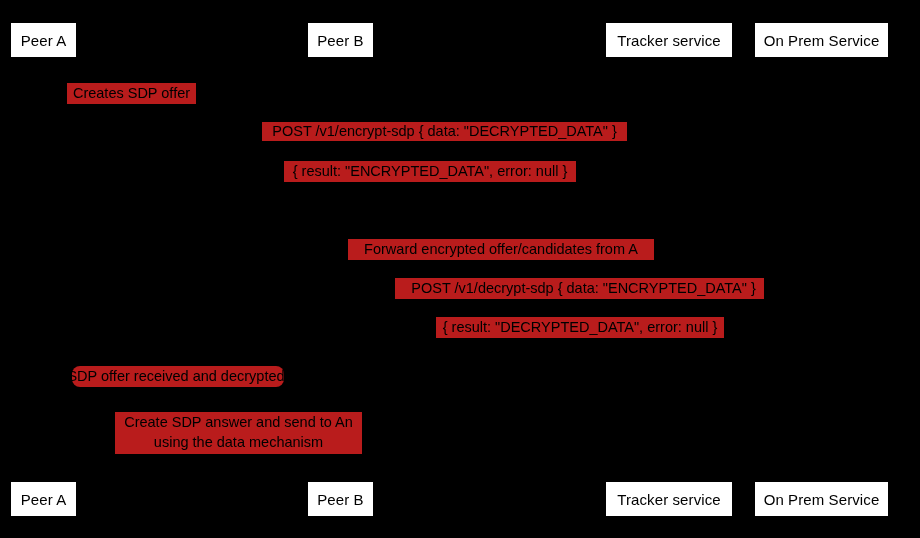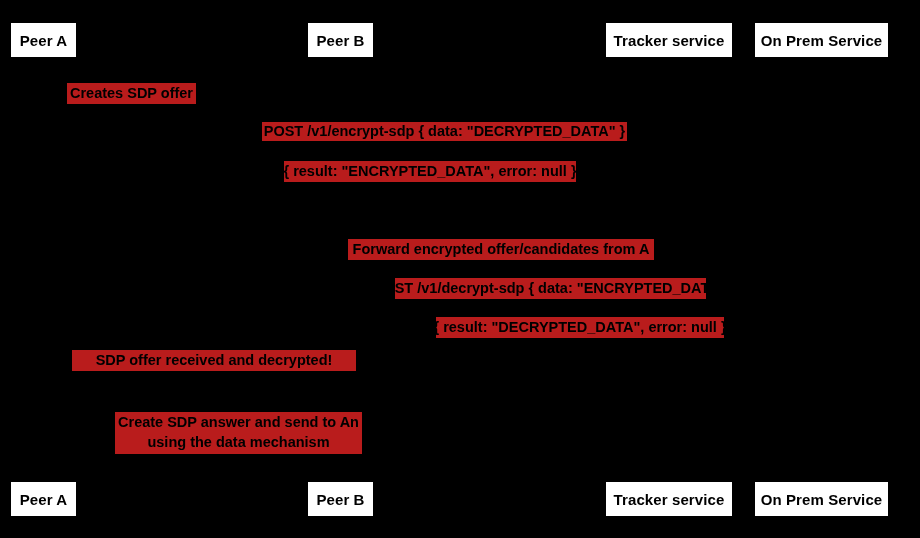--- a/index.html
+++ b/index.html
@@ -16,21 +16,20 @@
     -webkit-font-smoothing: antialiased;
   }
 
   #diagram {
     position: absolute;
     left: 0;
     top: 0;
     width: 920px;
     height: 538px;
     background: #000000;
-    font-weight: bold;
   }
 
   
   .actor-box {
     position: absolute;
     background: #ffffff;
     color: #000000;
     border: 1px solid #000000;
     box-sizing: border-box;
     display: flex;
@@ -124,29 +123,29 @@
 
   <div class="msg-label" style="left:284px; top:161px; width:292px; height:21px;">
     <span>{ result: "ENCRYPTED_DATA", error: null }</span>
   </div>
 
 
   <div class="msg-label" style="left:348px; top:239px; width:306px; height:21px;">
     <span>Forward encrypted offer/candidates from A</span>
   </div>
 
-  <div class="msg-label" style="left:395px; top:278px; width:311px; height:21px;padding-left:9px;">
+  <div class="msg-label" style="left:395px; top:278px; width:369px; height:21px;padding-left:9px;">
     <span>POST /v1/decrypt-sdp { data: "ENCRYPTED_DATA" }</span>
   </div>
 
   <div class="msg-label" style="left:436px; top:317px; width:288px; height:21px;">
     <span>{ result: "DECRYPTED_DATA", error: null }</span>
   </div>
 
-  <div class="msg-label" style="left:72px; top:350px; width:284px; height:21px;">
+  <div class="msg-label" style="left:72px; top:366px; width:212px; height:21px;border-radius:8px;">
     <span>SDP offer received and decrypted!</span>
   </div>
 
   <div class="msg-label multiline" style="left:68px; top:412px; width:247px; height:42px;">
     <span>Create SDP answer and send to An</span>
     <span>using the data mechanism</span>
   </div>
 
   <div class="actor-box" style="left:10px; top:481px; width:67px; height:36px;">
     <span>Peer A</span>

